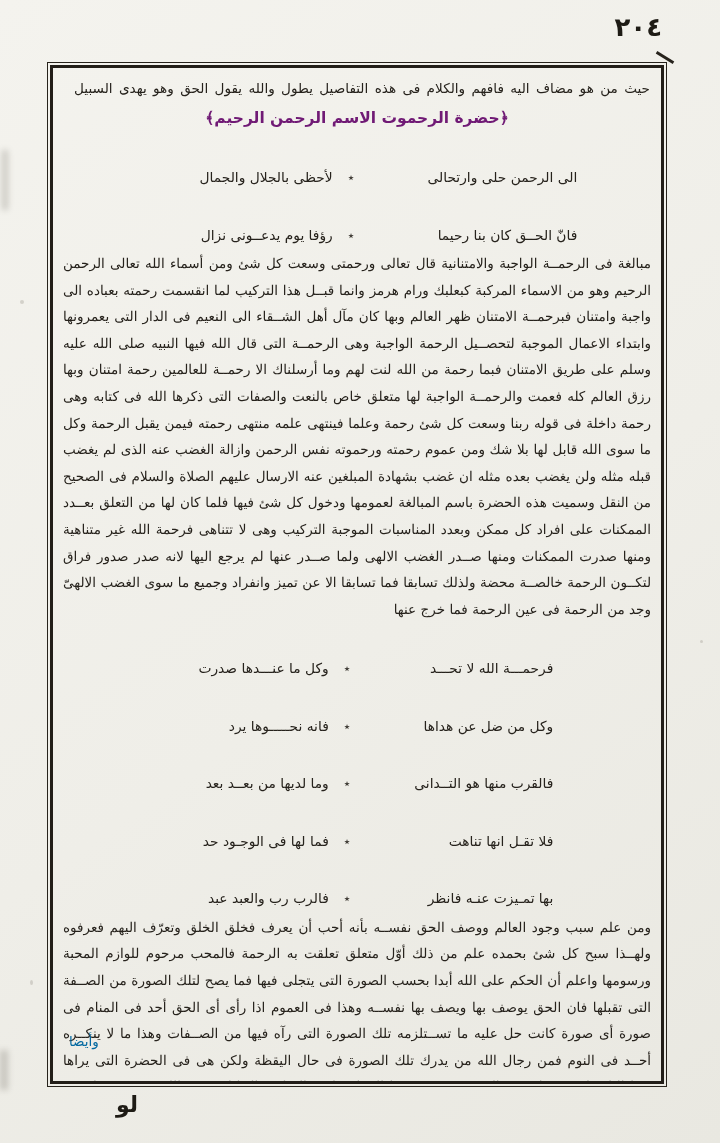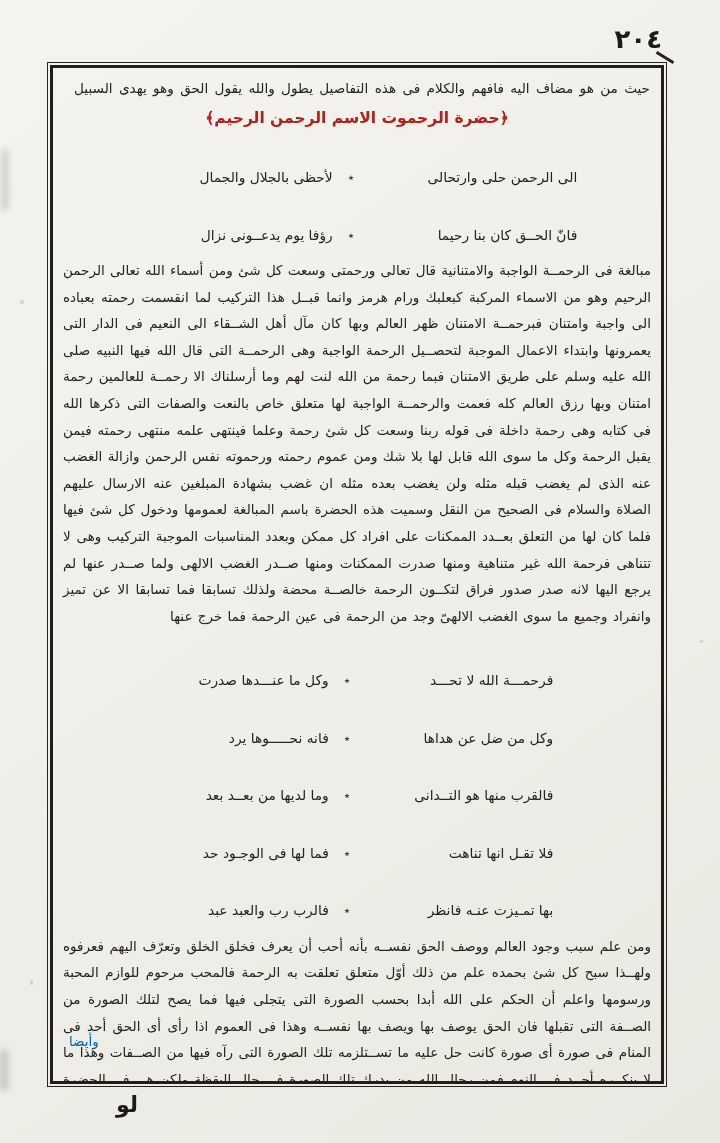--- a/index.html
+++ b/index.html
@@ -6,21 +6,21 @@
   body{
     width:720px;height:1143px;position:relative;overflow:hidden;
     background:linear-gradient(145deg,#f4f3ee 0%,#efeee8 55%,#e9e8e1 100%);
     font-family:"DejaVu Sans",sans-serif;
     color:#26221c;
   }
   .speck{position:absolute;border-radius:50%;background:#9a968c;opacity:.35;}
   .smudge{position:absolute;background:#6d695f;filter:blur(3px);opacity:.30;}
 
   .page-number{
-    position:absolute;top:24px;right:58px;
+    position:absolute;top:12px;right:58px;
     font-size:26px;font-weight:bold;letter-spacing:2px;
     color:#1e1b15;direction:rtl;
   }
 
   .frame-outer{
     position:absolute;left:47px;top:62px;width:620px;height:1025px;
     border:1.5px solid #27231c;padding:2px;box-sizing:border-box;
   }
   .frame-outer::before{ 
     content:"";position:absolute;top:-7px;right:-9px;width:20px;height:3px;
@@ -36,36 +36,36 @@
   .content{direction:rtl;text-align:right;}
 
   .intro-line{
     font-size:13.6px;line-height:26px;
     text-align:justify;text-align-last:justify;
     margin:2px 2px 3px 12px;
   }
 
   .section-heading{
     text-align:center;font-size:15.5px;font-weight:bold;
-    line-height:28px;margin:2px 0;color:#b91c1c;
+    line-height:28px;margin:2px 0;color:#701a75;
   }
 
   .verse{
     display:flex;justify-content:center;align-items:baseline;
     direction:rtl;gap:15px;line-height:26.5px;font-size:13.8px;
   }
   .verse .hemi{white-space:nowrap;margin-top:30px;}
   .v1 .hr{min-width:208px;} .v1 .hl{min-width:196px;}
   .v2 .hr{min-width:188px;} .v2 .hl{min-width:168px;}
   .v3 .hr{min-width:218px;} .v3 .hl{min-width:208px;font-style:italic;}
   .sep{font-size:12px;opacity:.85;transform:translateY(-1px);}
 
   .para{
     font-size:13.5px;line-height:26.6px;text-align:justify;
-    margin:8px 1px;word-spacing:1px;
+    margin:2px 1px;word-spacing:1px;font-family:Liberation Serif, serif;
   }
 
   .margin-note{
     position:absolute;left:16px;bottom:32px;
     font-size:13.5px;direction:rtl;color:#0369a1;
   }
 
   .catchword{
     position:absolute;left:116px;top:1092px;
     font-size:22px;font-weight:bold;direction:rtl;color:#1e1b15;

